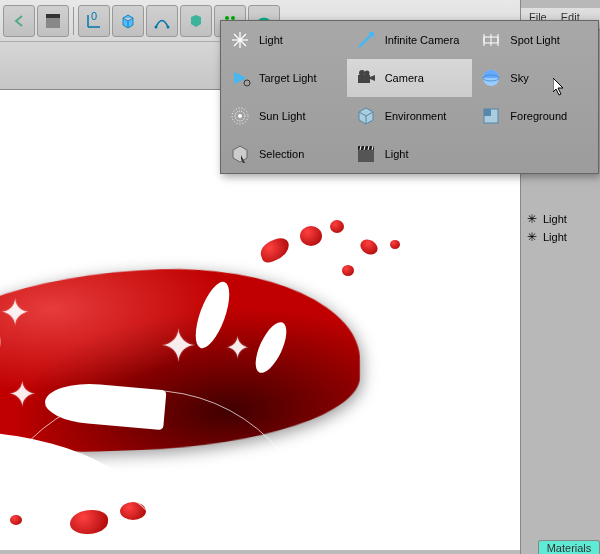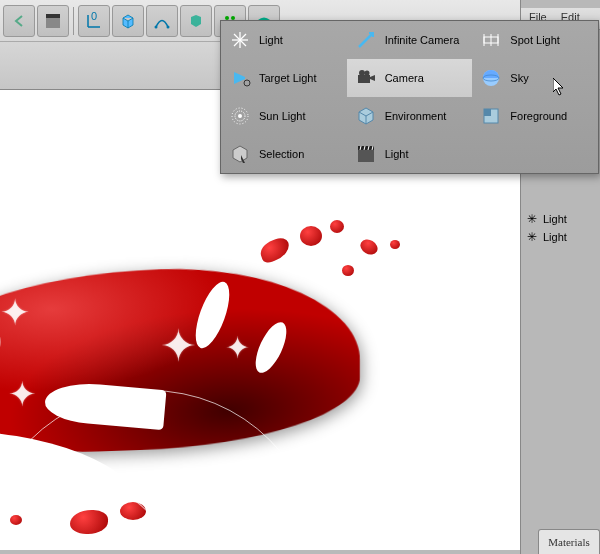--- a/index.html
+++ b/index.html
@@ -214,30 +214,29 @@
       align-items: center;
       justify-content: center;
       font-size: 12px;
     }
     
     .bottom-tab {
       position: absolute;
       bottom: 0;
       right: 0;
       width: 62px;
-      height: 25px;
-      background: #e5e5e5;
+      height: 14px;
+      background: #5eead4;
       border: 1px solid #888;
       border-bottom: none;
       border-radius: 3px 3px 0 0;
       display: flex;
       align-items: center;
       justify-content: center;
       color: #333;
-      font-family: Liberation Serif, serif;
     }
     
     svg { display: block; }
   </style>
 </head>
 <body>
 
 <div class="toolbar-top">
   <div class="tool-btn">
     <svg width="18" height="18">

